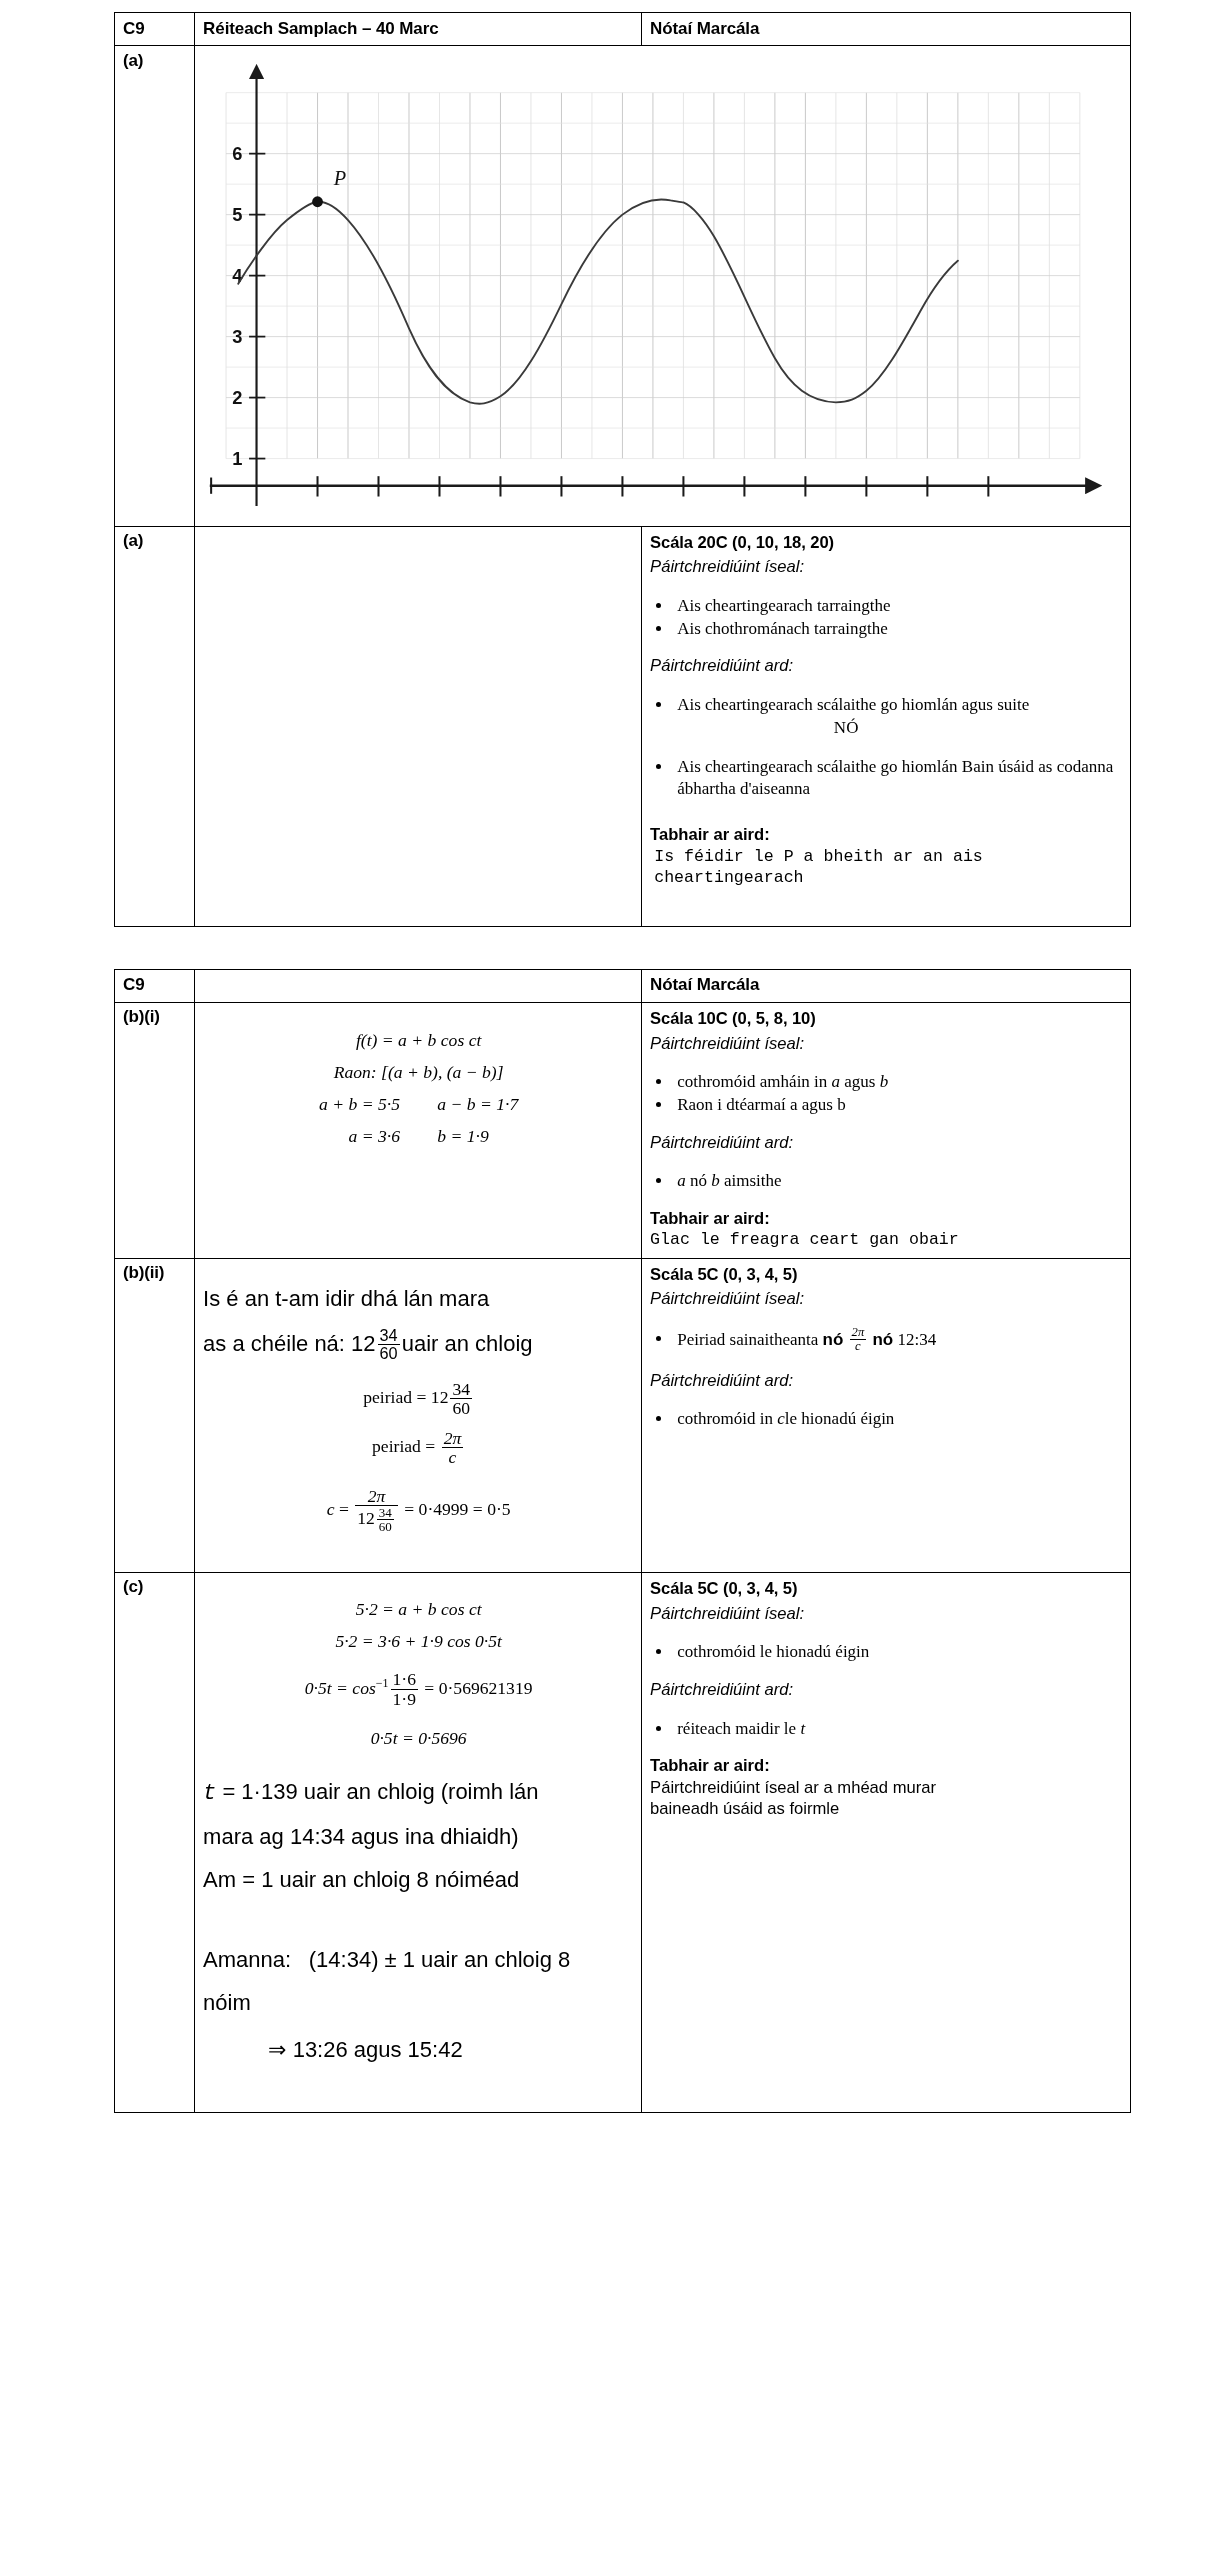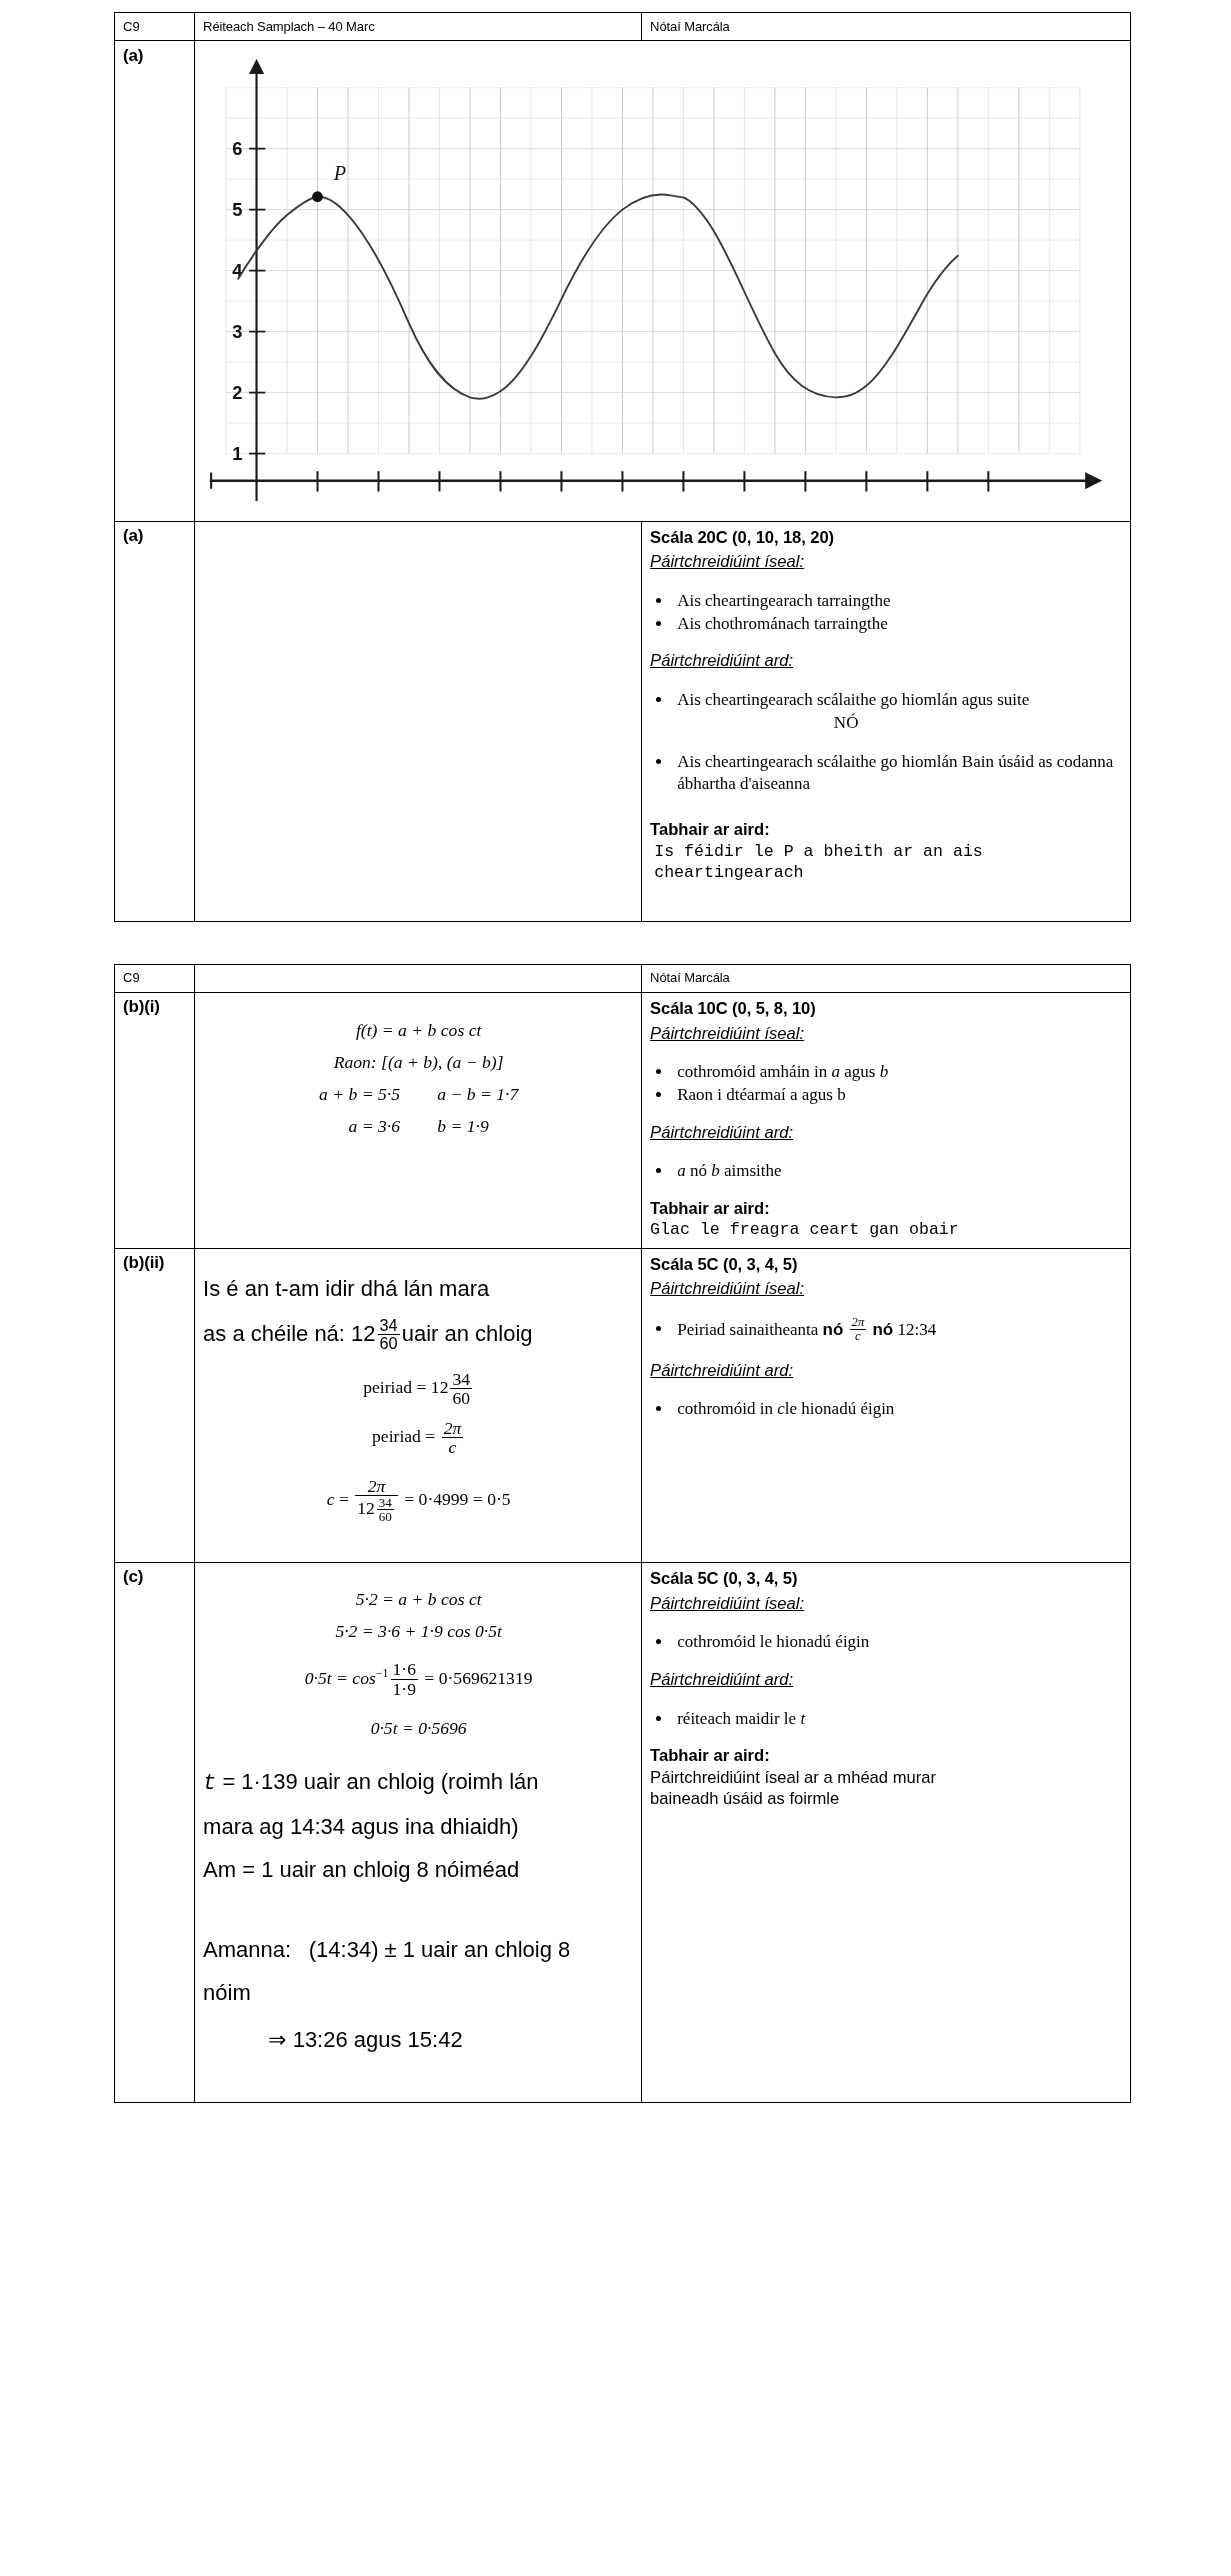--- a/index.html
+++ b/index.html
@@ -27,22 +27,22 @@
     border: 1.4px solid #000;
     vertical-align: top;
     padding: 5.4px 6.8px 6.8px 8.1px;
     background: #fff;
   }
   .col-code   { width: 80px; }
   .col-work   { width: 447px; }
   .col-notes  { width: 489px; }
 
   .hdr td {
-    font-weight: normal;
-    font-size: 13px;
+    font-weight: bold;
+    font-size: 17px;
     padding-top: 6.1px;
     padding-bottom: 6.1px;
     letter-spacing: -0.1px;
   }
   .rowlabel {
     font-weight: bold;
     font-size: 17px;
     letter-spacing: -0.2px;
     line-height: 1.1;
   }
@@ -51,21 +51,20 @@
   
   .notes { font-size: 16.6px; line-height: 1.3; }
   .notes .scala {
     font-weight: bold;
     letter-spacing: -0.1px;
     margin-bottom: 1.4px;
   }
   .notes .subhead {
     font-style: italic;
     margin: 2.7px 0 1.4px 0;
-    text-decoration: underline;
   }
   .notes .tabhair {
     font-weight: bold;
     margin-top: 2.7px;
   }
   .notes .plain { margin-left: 4.1px; }
   ul.bul {
     margin: 17px 0 0 0;
     padding-left: 23px;
     list-style: disc;

